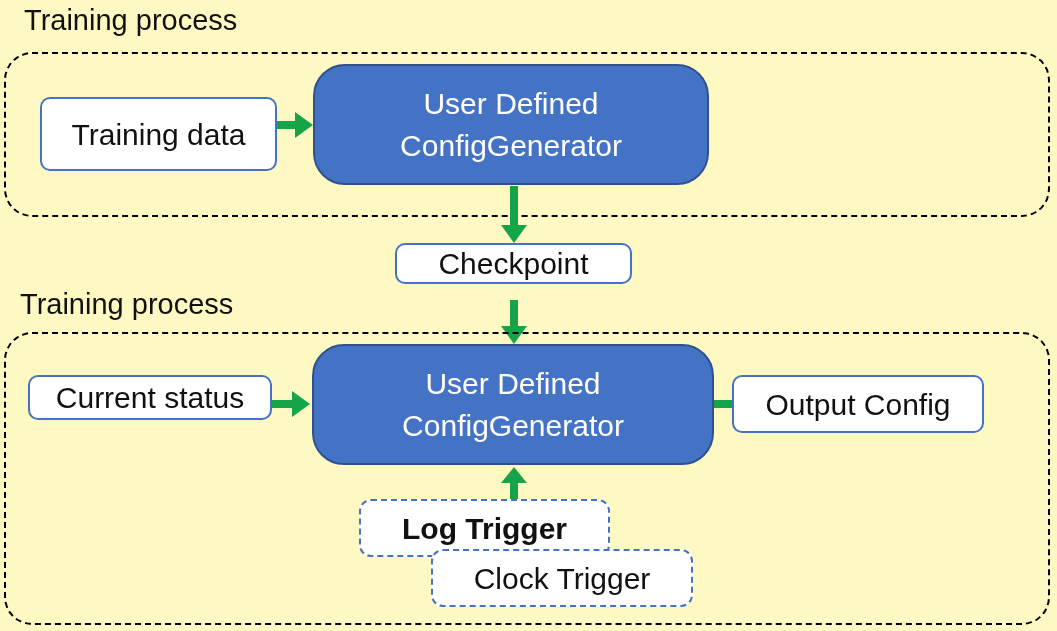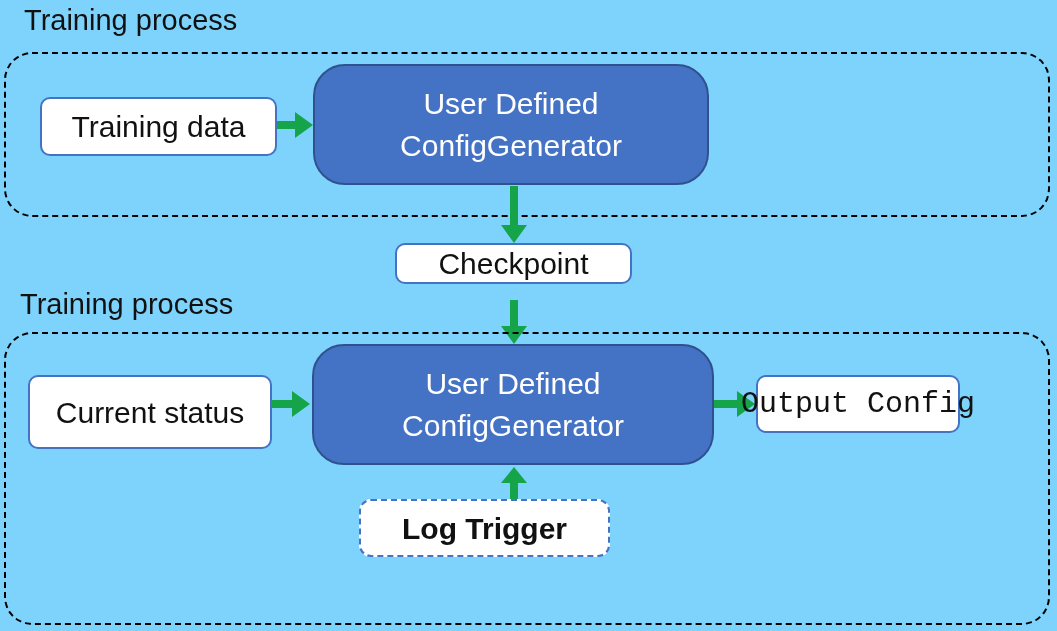--- a/index.html
+++ b/index.html
@@ -12,21 +12,21 @@
     --text-on-blue: #FFFFFF;
   }
   * { margin: 0; padding: 0; box-sizing: border-box; }
   html, body { background: #ffffff; }
   body { font-family: "Liberation Sans", sans-serif; }
 
   .canvas {
     position: relative;
     width: 1057px;
     height: 631px;
-    background: #7dd3fc;
+    background: #fef9c3;
     overflow: hidden;
   }
 
   .section-label {
     position: absolute;
     font-size: 29px;
     color: var(--text-dark);
     white-space: nowrap;
   }
   #lbl-training  { left: 24px; top: 4px; }
@@ -64,26 +64,26 @@
     border-radius: 32px;
     color: var(--text-on-blue);
     line-height: 1.4;
   }
   .node.trigger {
     background: #ffffff;
     border: 2px dashed var(--outline-blue);
     border-radius: 12px;
   }
 
-  #nb-training-data  { left: 40px;  top: 97px;  width: 237px; height: 59px; }
+  #nb-training-data  { left: 40px;  top: 97px;  width: 237px; height: 74px; }
   #nb-gen1           { left: 313px; top: 64px;  width: 396px; height: 121px; }
   #nb-checkpoint     { left: 395px; top: 243px; width: 237px; height: 41px; }
-  #nb-current-status { left: 28px;  top: 375px; width: 244px; height: 74px; }
+  #nb-current-status { left: 28px;  top: 375px; width: 244px; height: 45px; }
   #nb-gen2           { left: 312px; top: 344px; width: 402px; height: 121px; }
-  #nb-output-config  { left: 756px; top: 375px; width: 204px; height: 58px; font-family: Liberation Mono, monospace; }
+  #nb-output-config  { left: 732px; top: 375px; width: 252px; height: 58px; }
   #nb-log-trigger    { left: 359px; top: 499px; width: 251px; height: 58px; z-index: 1; font-weight: bold; }
   #nb-clock-trigger  { left: 431px; top: 549px; width: 262px; height: 58px; z-index: 2; }
 
   .arrow { position: absolute; }
   .arrow i { display: block; position: absolute; }
 
   .arrow.right .stem {
     left: 0; right: 16px; top: 50%;
     height: 8px; transform: translateY(-50%);
     background: var(--arrow-green);
@@ -193,14 +193,17 @@
 
   <div class="arrow up" id="ar-log-to-gen2">
     <i class="stem"></i>
     <i class="head"></i>
   </div>
 
   <div class="node trigger" id="nb-log-trigger">
     <span>Log Trigger</span>
   </div>
 
+  <div class="node trigger" id="nb-clock-trigger">
+    <span>Clock Trigger</span>
+  </div>
 
 </div>
 
 </body></html>

